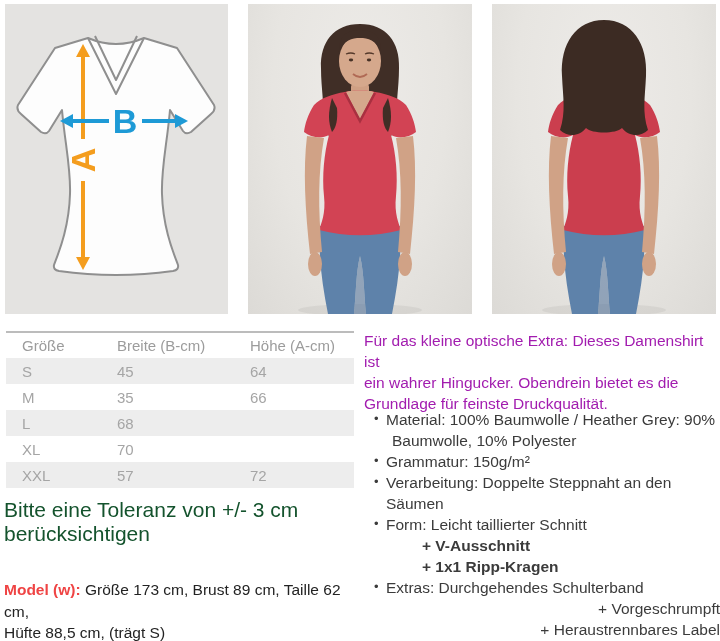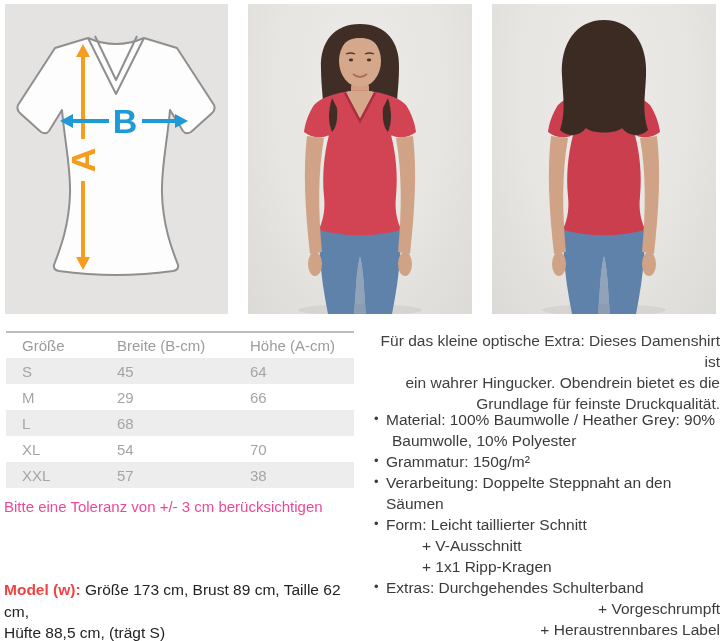--- a/index.html
+++ b/index.html
@@ -21,41 +21,41 @@
     border-top:2px solid #bcbcbc;font-size:15px;
   }
   .t-row{display:grid;grid-template-columns:95px 133px 1fr;align-items:center;
          height:26px;padding-left:16px;box-sizing:border-box;}
   .t-row.head{height:25px;color:#9c9c9c;}
   .t-row.body{color:#a5a5a5;}
   .t-row.alt{background:#ededed;}
 
   #tolerance-note{
     position:absolute;left:4px;top:498px;width:356px;
-    font-size:15px;color:#ec4899;
+    font-size:21px;color:#14532d;
   }
   #model-info{
     position:absolute;left:4px;top:579px;width:352px;
     font-size:15.5px;line-height:21.5px;color:#232323;
   }
   #model-info .bold{font-weight:bold;color:#ef4444;}
 
   
   #intro{
     position:absolute;left:364px;top:330px;width:356px;
-    font-size:15.5px;line-height:21px;color:#404040;text-align:right;
+    font-size:15.5px;line-height:21px;color:#a21caf;
   }
   #feature-list{
     position:absolute;left:364px;top:409px;width:356px;
     font-size:15.5px;line-height:21px;color:#3b3b3b;
   }
   .li{position:relative;}
   .li.b{padding-left:22px;}
   .li.w{padding-left:28px;}
-  .li.p{padding-left:58px;}
+  .li.p{padding-left:58px;font-weight:bold;}
   .li.p2{padding-left:63px;text-align:right;}
   .li .dot{position:absolute;left:10px;top:-1px;font-size:13px;color:#3b3b3b;}
 </style>
 </head>
 <body>
 
 <div id="stage">
 
   <div class="panel" id="diagram-panel">
     <svg width="223" height="310" viewBox="0 0 223 310">
@@ -176,36 +176,35 @@
       <span>Breite (B-cm)</span>
       <span>Höhe (A-cm)</span>
     </div>
     <div class="t-row body alt">
       <span>S</span>
       <span>45</span>
       <span>64</span>
     </div>
     <div class="t-row body">
       <span>M</span>
-      <span>29</span>
+      <span>35</span>
       <span>66</span>
     </div>
     <div class="t-row body alt">
       <span>L</span>
       <span>68</span>
     </div>
     <div class="t-row body">
       <span>XL</span>
-      <span>54</span>
       <span>70</span>
     </div>
     <div class="t-row body alt">
       <span>XXL</span>
       <span>57</span>
-      <span>38</span>
+      <span>72</span>
     </div>
   </div>
 
   <div id="tolerance-note">Bitte eine Toleranz von +/- 3 cm berücksichtigen</div>
 
   <div id="model-info">
     <span class="bold">Model (w):</span>
     <span>Größe 173 cm, Brust 89 cm, Taille 62 cm,</span><br>
     <span>Hüfte 88,5 cm, (trägt S)</span>
   </div>

